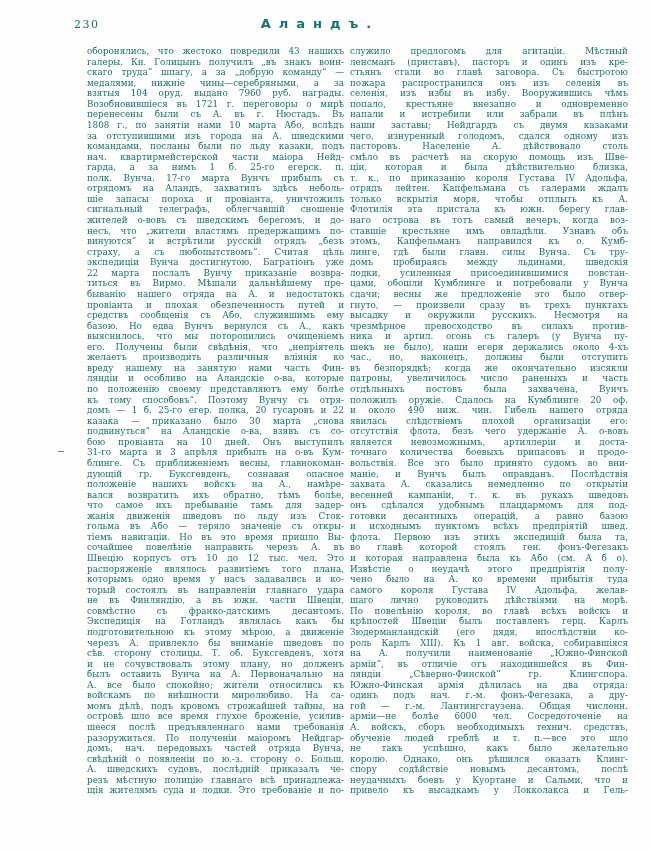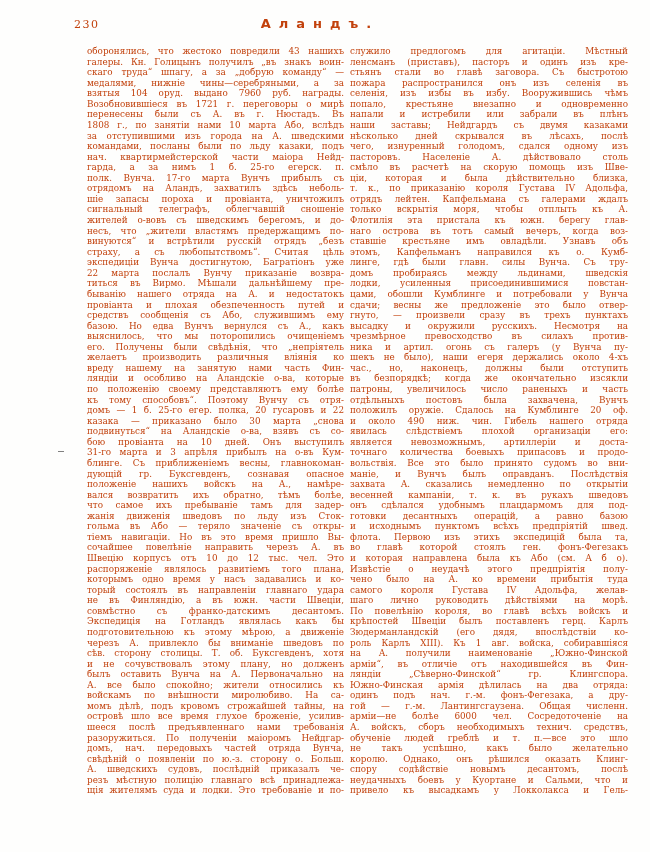--- a/index.html
+++ b/index.html
@@ -1,21 +1,21 @@
 <!DOCTYPE html>
 <html><head>
 <meta charset="utf-8">
 <style>
   html,body{margin:0;padding:0;background:#ffffff;}
   .page{
     position:relative;
     width:650px;height:852px;
     background:#fefefd;
     font-family:"DejaVu Serif", serif;
-    color:#c2410c;
+    color:#0f766e;
     overflow:hidden;
     -webkit-font-smoothing:antialiased;
   }
   .pagenum{
     position:absolute;left:74px;top:18px;
     font-size:11px;letter-spacing:1.5px;
   }
   .title{
     position:absolute;left:0;top:16px;width:640px;
     text-align:center;
@@ -121,21 +121,20 @@
     </div>
   <div class="col col-right">
       <div class="line">служило предлогомъ для агитаціи. Мѣстный</div>
       <div class="line">ленсманъ (приставъ), пасторъ и одинъ изъ кре-</div>
       <div class="line">стьянъ стали во главѣ заговора. Съ быстротою</div>
       <div class="line">пожара распространился онъ изъ селенія въ</div>
       <div class="line">селенія, изъ избы въ избу. Вооружившись чѣмъ</div>
       <div class="line">попало, крестьяне внезапно и одновременно</div>
       <div class="line">напали и истребили или забрали въ плѣнъ</div>
       <div class="line">наши заставы; Нейдгардъ съ двумя казаками</div>
-      <div class="line">нѣсколько дней скрывался въ лѣсахъ, послѣ</div>
       <div class="line">чего, изнуренный голодомъ, сдался одному изъ</div>
       <div class="line">пасторовъ. Населеніе А. дѣйствовало столь</div>
       <div class="line">смѣло въ расчетѣ на скорую помощь изъ Шве-</div>
       <div class="line">ціи, которая и была дѣйствительно близка,</div>
       <div class="line">т. к., по приказанію короля Густава IV Адольфа,</div>
       <div class="line">отрядъ лейтен. Капфельмана съ галерами ждалъ</div>
       <div class="line">только вскрытія моря, чтобы отплыть къ А.</div>
       <div class="line">Флотилія эта пристала къ южн. берегу глав-</div>
       <div class="line">наго острова въ тотъ самый вечеръ, когда воз-</div>
       <div class="line">ставшіе крестьяне имъ овладѣли. Узнавъ объ</div>
@@ -150,20 +149,21 @@
       <div class="line">чрезмѣрное превосходство въ силахъ против-</div>
       <div class="line">ника и артил. огонь съ галеръ (у Вунча пу-</div>
       <div class="line">шекъ не было), наши егеря держались около 4-хъ</div>
       <div class="line">час., но, наконецъ, должны были отступить</div>
       <div class="line">въ безпорядкѣ; когда же окончательно изсякли</div>
       <div class="line">патроны, увеличилось число раненыхъ и часть</div>
       <div class="line">отдѣльныхъ постовъ была захвачена, Вунчъ</div>
       <div class="line">положилъ оружіе. Сдалось на Кумблинге 20 оф.</div>
       <div class="line">и около 490 ниж. чин. Гибель нашего отряда</div>
       <div class="line">явилась слѣдствіемъ плохой организаціи его:</div>
+      <div class="line">отсутствія флота, безъ чего удержаніе А. о-вовъ</div>
       <div class="line">является невозможнымъ, артиллеріи и доста-</div>
       <div class="line">точнаго количества боевыхъ припасовъ и продо-</div>
       <div class="line">вольствія. Все это было принято судомъ во вни-</div>
       <div class="line">маніе, и Вунчъ былъ оправданъ. Послѣдствія</div>
       <div class="line">захвата А. сказались немедленно по открытіи</div>
       <div class="line">весенней кампаніи, т. к. въ рукахъ шведовъ</div>
       <div class="line">онъ сдѣлался удобнымъ плацдармомъ для под-</div>
       <div class="line">готовки десантныхъ операцій, а равно базою</div>
       <div class="line">и исходнымъ пунктомъ всѣхъ предпріятій швед.</div>
       <div class="line">флота. Первою изъ этихъ экспедицій была та,</div>

